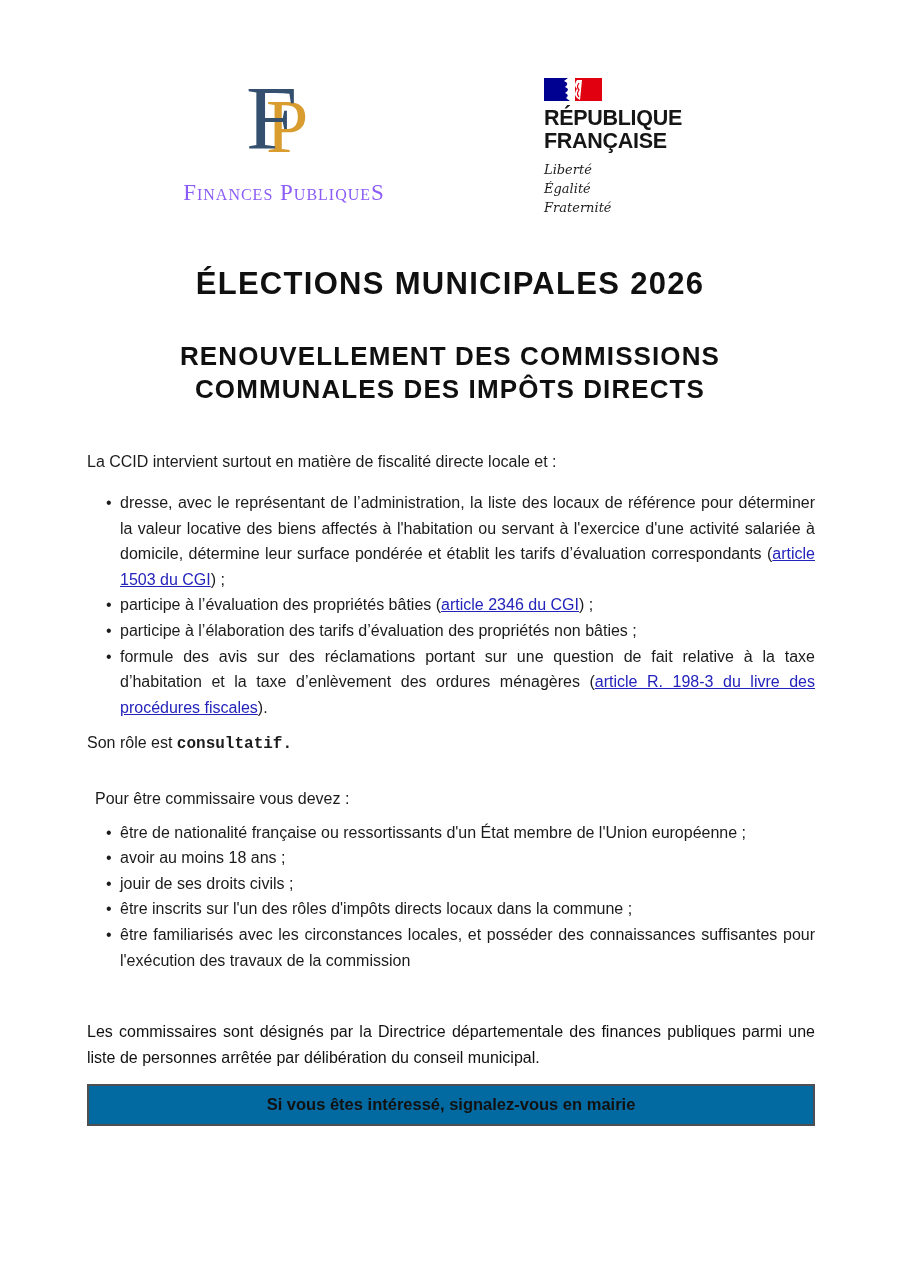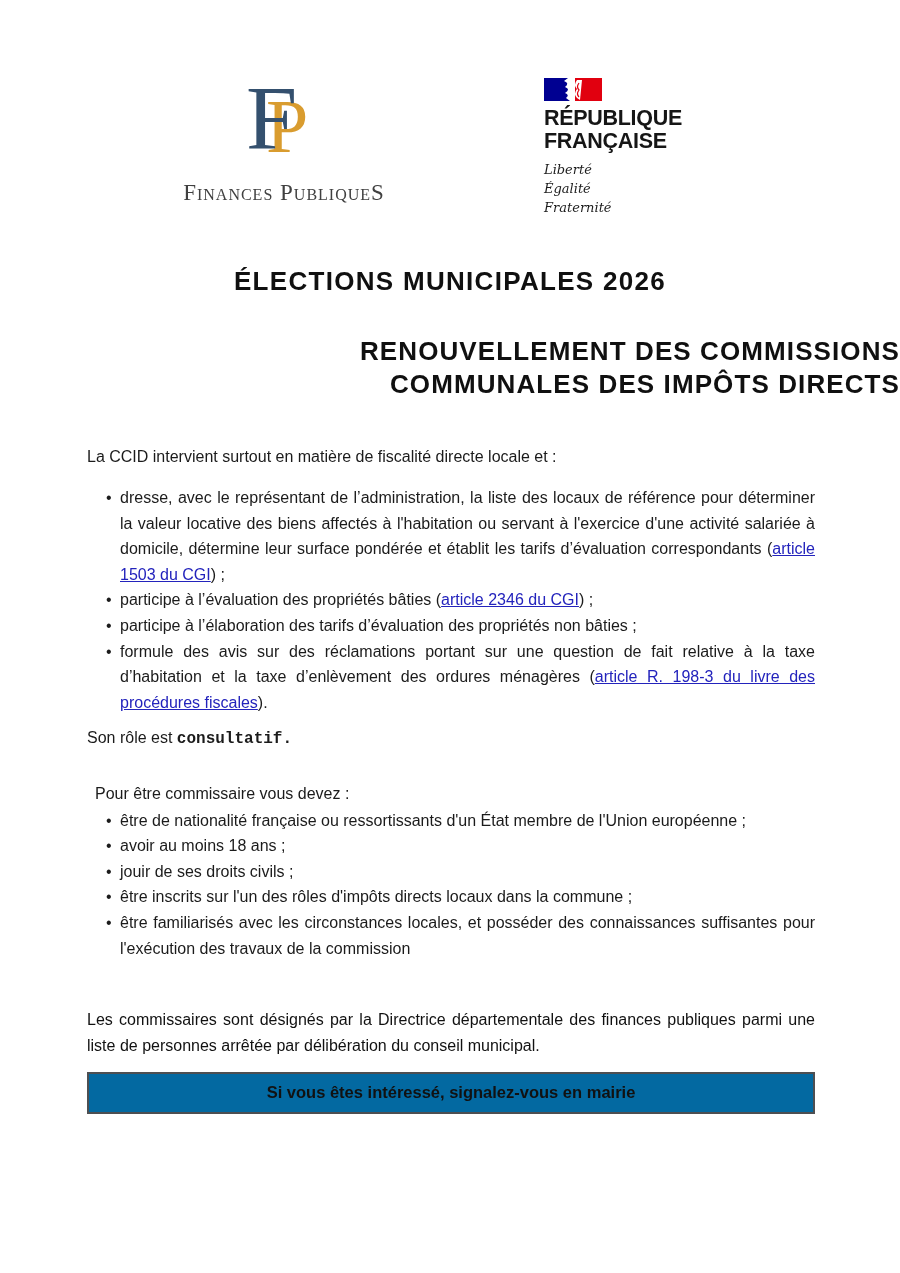--- a/index.html
+++ b/index.html
@@ -43,42 +43,42 @@
   }
   .rf-motto {
     margin-top: 8px;
     font-family: "DejaVu Serif", serif;
     font-style: italic; font-size: 13px; line-height: 1.45; color: #1d1d1d;
   }
 
   
   .title-main {
     margin-top: 48px; text-align: center;
-    font-size: 26px; font-weight: bold; letter-spacing: 1.3px; color: #101010;
+    font-size: 31px; font-weight: bold; letter-spacing: 1.3px; color: #101010;
   }
   .title-sub {
-    margin-top: 38px; text-align: right;
+    margin-top: 38px; text-align: center;
     font-size: 26px; font-weight: bold; letter-spacing: 1.1px; color: #101010;
     line-height: 1.28;
   }
 
   
   .content { padding: 0 85px 0 87px; font-size: 16px; line-height: 1.6; }
   .intro-ccid { margin: 42px 0 16px 0; }
   ul.doc-list { list-style: none; margin: 9px 0 0 0; padding: 0; }
   ul.doc-list > li { position: relative; padding-left: 33px; text-align: justify; }
   ul.doc-list > li::before {
     content: "\2022";
     position: absolute; left: 19px; top: 0; color: #1b1b1b;
   }
   .role-line { margin: 10px 0 0 0; }
   .b { font-weight: bold; font-family: Liberation Mono, monospace; }
   a.inline-link { text-decoration: underline; cursor: pointer; }
   .intro-commissaire { margin: 28px 0 0 8px; }
-  ul.doc-list.tight { margin-top: 1px; }
+  ul.doc-list.tight { margin-top: 8px; }
   .designation {
     margin: 46px 0 0 0; font-weight: normal; text-align: justify; color: #111111;
   }
   .notice-box {
     margin-top: 14px; border: 2px solid #4d4f52; background: #0369a1;
     text-align: center; font-weight: bold; font-size: 16.5px;
     padding: 5px 10px 6px 10px; color: #111111;
   }
 </style>
 </head>
@@ -86,21 +86,21 @@
 
 <div class="page">
 
   <div class="header">
 
     <div class="fp-block">
       <div class="fp-mono">
         <span class="glyph-p" style="color:#d99c2f">P</span>
         <span class="glyph-f" style="color:#34506e">F</span>
       </div>
-      <div class="fp-wordmark" style="color:#404040">Finances PubliqueS</div>
+      <div class="fp-wordmark" style="color:#8b5cf6">Finances PubliqueS</div>
     </div>
 
     <div class="rf-block">
       <svg class="rf-flag" width="60" height="23" viewBox="0 0 60 23">
         <rect x="0" y="0" width="26" height="23" fill="#000091"></rect>
         <rect x="31" y="0" width="27" height="23" fill="#e1000f"></rect>
         <path d="M20,3 q6,2 1,6 q6,2 0,6 q5,2 1,5 l4,3 4,0 0,-23 -6,0 z" fill="#ffffff"></path>
         <path d="M33,2 q-4,5 0,9 q-4,5 0,9 l3,2 2,-20 z" fill="#ffffff"></path>
         <path d="M35,5 q-3,4 0,7 q-3,4 0,7" stroke="#e1000f" stroke-width="1.2" fill="none"></path>
       </svg>

